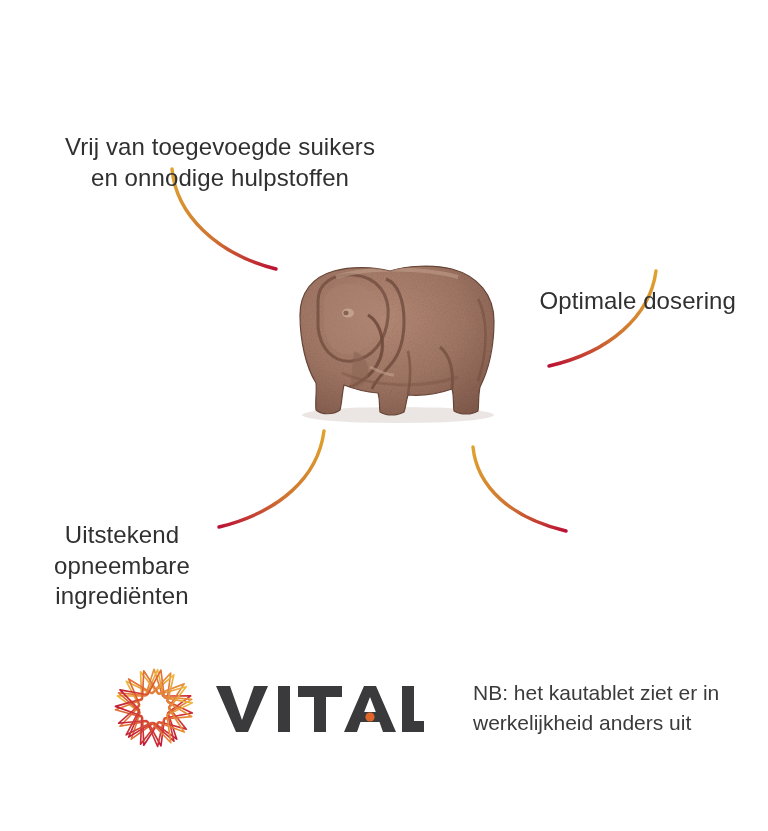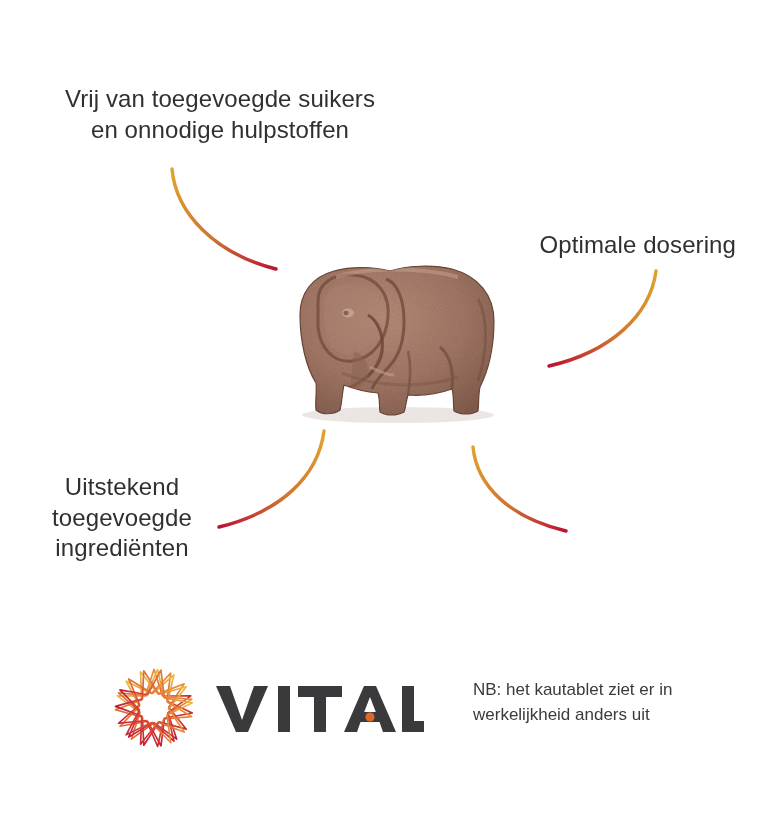--- a/index.html
+++ b/index.html
@@ -17,23 +17,24 @@
   
   .label{
     position:absolute;
     font-family:"Liberation Sans", sans-serif;
     font-size:24px;
     line-height:1.28;
     color:#303030;
     letter-spacing:.1px;
     white-space:pre-line;
     text-align:center;
+    margin-top:48px;
   }
   #label-sugars{left:40px;top:84px;width:360px;}
-  #label-dosage{left:448px;top:230px;width:288px;text-align:right;}
+  #label-dosage{left:448px;top:238px;width:288px;text-align:right;}
   #label-absorb{left:8px;top:472px;width:228px;}
   #label-preserv{left:196px;top:548px;width:560px;}
 
   
   .arcs{position:absolute;left:0;top:0;width:768px;height:831px;pointer-events:none;}
 
   
   .tablet-wrap{
     position:absolute;
     left:282px;top:255px;
@@ -50,21 +51,21 @@
   }
   .logo-mark{width:92px;height:92px;flex:0 0 92px;}
   .logo-mark svg{display:block;width:100%;height:100%;}
   .wordmark{height:56px;flex:0 0 auto;}
   .wordmark svg{display:block;height:56px;width:auto;}
 
   .note{
     position:absolute;
     left:473px;top:678px;
     width:280px;
-    font-size:17px;
+    font-size:21px;
     line-height:1.45;
     color:#3b3b3b;
     white-space:pre-line;
     text-align:left;
   }
 </style>
 </head>
 <body>
 
 <div class="stage">
@@ -101,21 +102,21 @@
 
     <path d="M473,447 C477,487 511,518 566,531" fill="none" stroke="url(#g4)" stroke-width="3.4" stroke-linecap="round"></path>
   </svg>
 
   <div class="label" id="label-sugars">Vrij van toegevoegde suikers
 en onnodige hulpstoffen</div>
 
   <div class="label" id="label-dosage">Optimale dosering</div>
 
   <div class="label" id="label-absorb">Uitstekend
-toegevoegde
+opneembare
 ingrediënten</div>
 
 
   <div class="tablet-wrap">
     <svg viewBox="0 0 228 170">
       <defs>
         <radialGradient id="tabBody" cx="42%" cy="35%" r="78%">
           <stop offset="0%" stop-color="#b98d79"></stop>
           <stop offset="55%" stop-color="#a37866"></stop>
           <stop offset="100%" stop-color="#835c4d"></stop>

